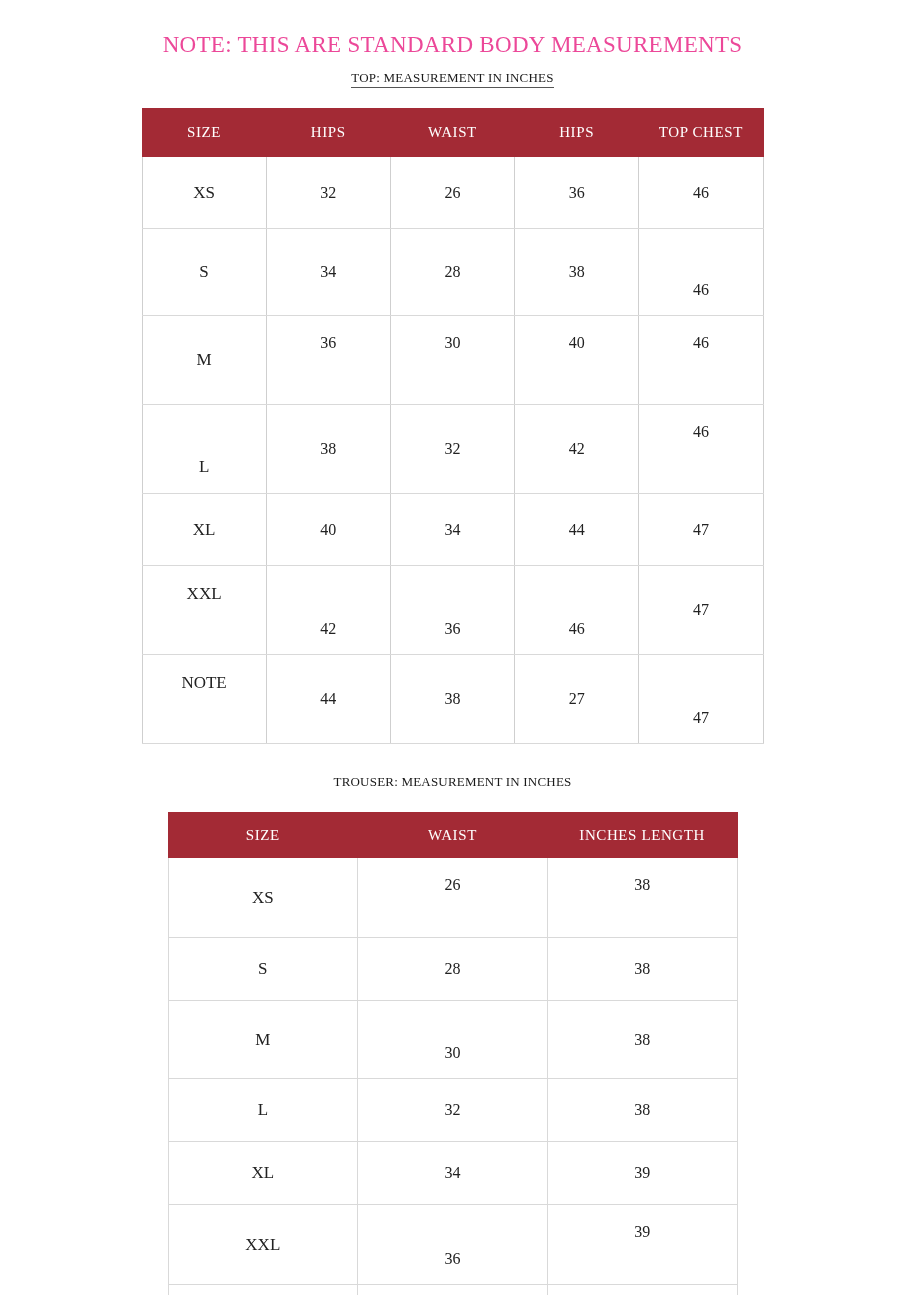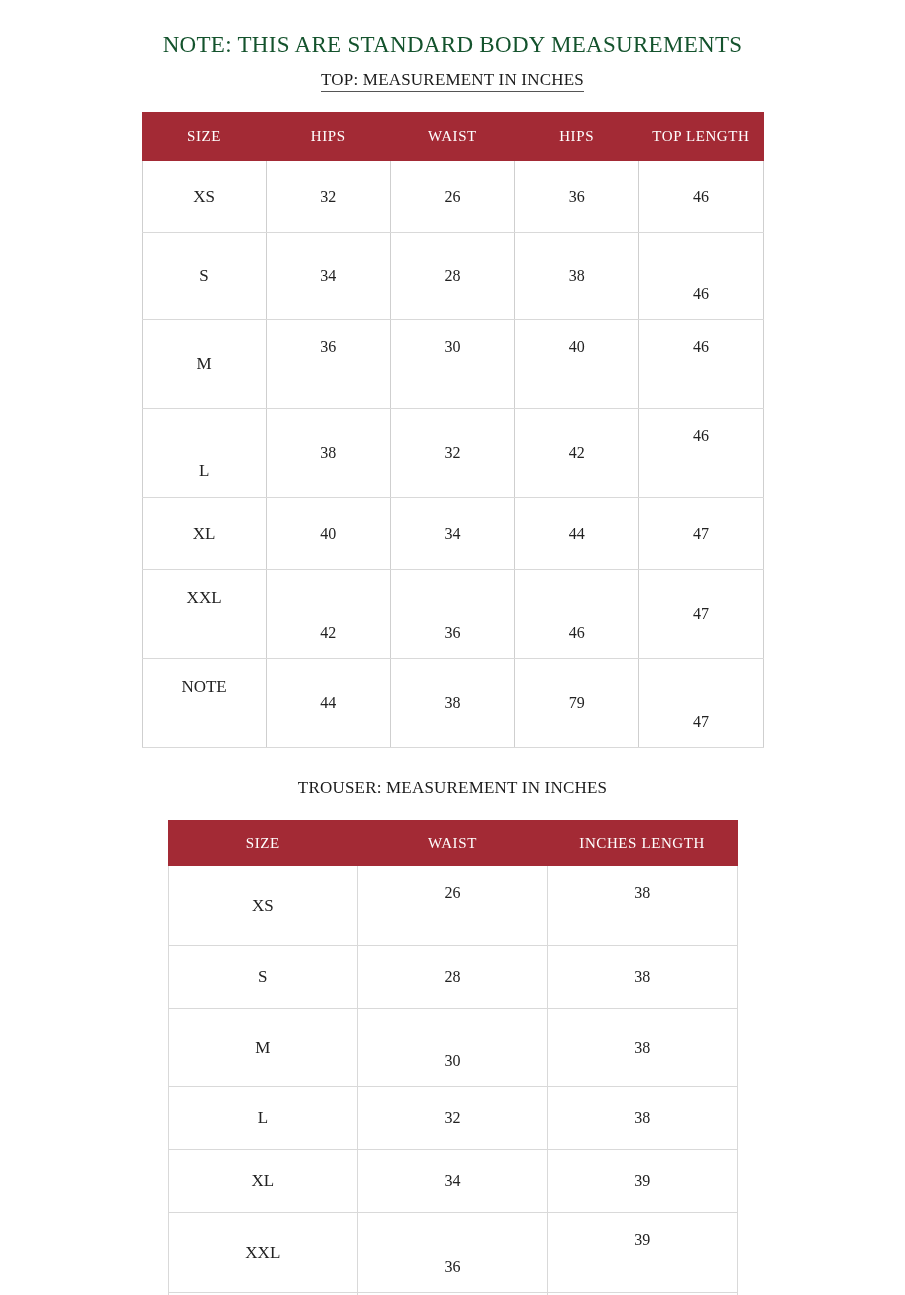--- a/index.html
+++ b/index.html
@@ -17,30 +17,30 @@
   .page {
     position: relative;
     width: 905px;
     height: 1295px;
     box-sizing: border-box;
     padding: 0;
   }
 
   .note-top {
     text-align: center;
-    color: #14532d;
+    color: #ec4899;
     font-size: 23px;
     letter-spacing: 0.3px;
     margin: 32px 0 0 0;
     font-family: "Liberation Serif", serif;
   }
 
   .subtitle {
     text-align: center;
-    font-size: 17px;
+    font-size: 13px;
     color: #1a1a1a;
     margin: 12px 0 0 0;
     letter-spacing: 0.2px;
   }
   .subtitle .underline {
     border-bottom: 1px solid #555;
     padding-bottom: 2px;
   }
 
   table {
@@ -82,21 +82,21 @@
     border: 1px solid #cfcfcf;
   }
 
   
   .v-up   { vertical-align: top !important;    padding-top: 18px; }
   .v-mid  { vertical-align: middle !important; }
   .v-dn   { vertical-align: bottom !important; padding-bottom: 16px; }
 
   .subtitle2 {
     text-align: center;
-    font-size: 17px;
+    font-size: 13px;
     color: #1a1a1a;
     margin: 30px 0 0 0;
     letter-spacing: 0.2px;
   }
 
   
   .table-trouser {
     width: 570px;
     margin: 22px auto 0 auto;
     table-layout: fixed;
@@ -136,21 +136,21 @@
     <span class="underline">TOP: MEASUREMENT IN INCHES</span>
   </div>
 
   <table class="table-top">
     <thead>
       <tr>
         <th>SIZE</th>
         <th>HIPS</th>
         <th>WAIST</th>
         <th>HIPS</th>
-        <th>TOP LENGTH</th>
+        <th>TOP CHEST</th>
       </tr>
     </thead>
     <tbody>
       <tr>
         <td class="v-mid">XS</td>
         <td class="v-mid">32</td>
         <td class="v-mid">26</td>
         <td class="v-mid">36</td>
         <td class="v-mid">46</td>
       </tr>
@@ -186,21 +186,21 @@
         <td class="v-up">XXL</td>
         <td class="v-dn">42</td>
         <td class="v-dn">36</td>
         <td class="v-dn">46</td>
         <td class="v-mid">47</td>
       </tr>
       <tr>
         <td class="v-up">NOTE</td>
         <td class="v-mid">44</td>
         <td class="v-mid">38</td>
-        <td class="v-mid">79</td>
+        <td class="v-mid">27</td>
         <td class="v-dn">47</td>
       </tr>
     </tbody>
   </table>
 
   <div class="subtitle2">TROUSER: MEASUREMENT IN INCHES</div>
 
   <table class="table-trouser">
     <thead>
       <tr>

